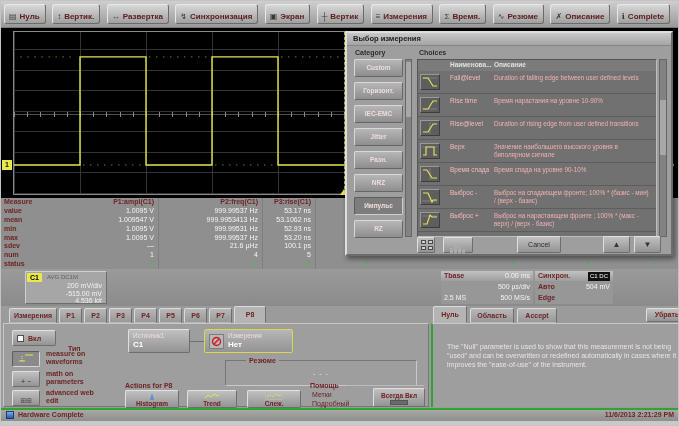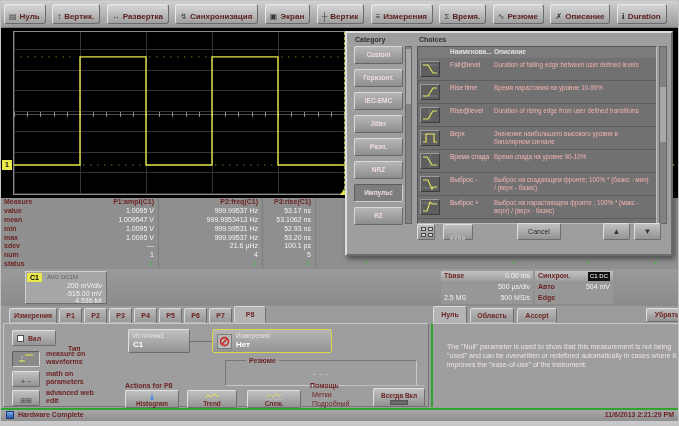--- a/index.html
+++ b/index.html
@@ -51,21 +51,21 @@
 .onbtn{position:absolute;left:8px;top:6px;width:44px;height:16px;display:flex;align-items:center;gap:4px;padding-left:4px;font-size:7px;font-weight:bold;color:#6e2424;}
 .cbsq{width:7px;height:7px;background:#f8f8f8;border:1px solid #4e4e4e;}
 .typlbl{position:absolute;left:64px;top:21px;font-size:7px;font-weight:bold;color:#6e2424;}
 .modebtn{position:absolute;left:8px;width:28px;height:16px;text-align:center;}
 .modebtn.sel{background:#8a8a8a;border-color:#5e5e5e #d6d6d6 #d6d6d6 #5e5e5e;}
 .modelbl{position:absolute;left:42px;width:62px;font-size:7px;line-height:8px;color:#6e2424;font-weight:bold;}
 .srcbtn{position:absolute;left:124px;top:5px;width:62px;height:24px;padding:2px 4px;text-align:left;}
 .btn-sub{display:block;font-size:6.5px;color:#efdede;line-height:8px;}
 .btn-val{display:block;font-size:8px;font-weight:bold;color:#fff;line-height:10px;}
 .connline{position:absolute;left:186px;top:17px;width:26px;height:1px;background:#6f6f6f;}
-.measbtn{position:absolute;left:208px;top:5px;width:120px;height:24px;background:linear-gradient(#b6b6b6,#949494);border:1px solid #d8d84a;border-radius:2px;display:flex;align-items:center;gap:4px;padding:0 4px;text-align:left;}
+.measbtn{position:absolute;left:200px;top:5px;width:89px;height:24px;background:linear-gradient(#b6b6b6,#949494);border:1px solid #d8d84a;border-radius:2px;display:flex;align-items:center;gap:4px;padding:0 4px;text-align:left;}
 .nullchip{width:15px;height:15px;background:#b8b8b8;border:1px solid #7e7e7e;display:flex;align-items:center;justify-content:center;flex:none;}
 .sumgroup{position:absolute;left:221px;top:36px;width:192px;height:26px;border:1px solid;border-color:#767676 #c8c8c8 #c8c8c8 #767676;}
 .sumlbl{position:absolute;left:20px;top:-4px;background:#9e9e9e;padding:0 3px;font-size:7px;font-weight:bold;color:#6e2424;}
 .sumval{position:absolute;left:0;right:0;top:9px;text-align:center;color:#e6e6e6;font-size:7px;letter-spacing:1px;}
 .actlbl{position:absolute;left:121px;top:58px;font-size:7px;font-weight:bold;color:#6e2424;}
 .actbtn{position:absolute;top:66px;height:18px;font-size:6.5px;font-weight:bold;color:#6e2424;text-align:center;padding-top:9px;}
 .actbtn svg{position:absolute;top:1px;left:50%;transform:translateX(-50%);}
 .helplbl{position:absolute;left:306px;top:58px;font-size:7px;font-weight:bold;color:#6e2424;}
 .helpline{position:absolute;left:342px;top:61px;width:78px;height:1px;background:#bcbcbc;}
 .helpitem{position:absolute;left:308px;font-size:7px;color:#6e2424;}
@@ -113,21 +113,21 @@
     <button class="mbtn"><span class="mico">▤</span><span>Нуль</span></button>
     <button class="mbtn"><span class="mico">↕</span><span>Вертик.</span></button>
     <button class="mbtn"><span class="mico">↔</span><span>Развертка</span></button>
     <button class="mbtn"><span class="mico">↯</span><span>Синхронизация</span></button>
     <button class="mbtn"><span class="mico">▣</span><span>Экран</span></button>
     <button class="mbtn"><span class="mico">┼</span><span>Вертик</span></button>
     <button class="mbtn"><span class="mico">≡</span><span>Измерения</span></button>
     <button class="mbtn"><span class="mico">Σ</span><span>Время.</span></button>
     <button class="mbtn"><span class="mico">∿</span><span>Резюме</span></button>
     <button class="mbtn"><span class="mico">✗</span><span>Описание</span></button>
-    <button class="mbtn"><span class="mico">ℹ</span><span>Duration</span></button>
+    <button class="mbtn"><span class="mico">ℹ</span><span>Complete</span></button>
   </div>
 
   <div class="scope">
     <div class="grid">
       <div class="cline"></div>
       <div class="cticks"></div>
       <svg id="trace-svg" width="660" height="164">
           <polyline points="0.0,133.0 66.0,133.0 66.0,24.9 132.0,24.9 132.0,133.0 198.0,133.0 198.0,24.9 264.0,24.9 264.0,133.0 660.0,133.0" fill="none" stroke="#e8e84a" stroke-width="1.4"></polyline>
           <line x1="6.6" x2="62.7" y1="24.9" y2="24.9" stroke="#e8e84a" stroke-width="1" stroke-dasharray="1 6" opacity="0.75"></line>
           <line x1="135.3" x2="194.7" y1="24.9" y2="24.9" stroke="#e8e84a" stroke-width="1" stroke-dasharray="1 6" opacity="0.75"></line>
@@ -329,20 +329,21 @@
 
   <div class="greenline"></div>
   <div class="statusbar">
     <span class="sbicon"></span>
     <span class="sbmsg">Hardware Complete</span>
     <span class="sbdate">11/6/2013 2:21:29 PM</span>
   </div>
   <div class="bottomstrip"></div>
 
   <div class="dialog">
+    <div class="dtitle">Выбор измерения</div>
     <div class="dbody">
       <div class="dseclbl" style="left:8px;">Category</div>
       <div class="dseclbl" style="left:72px;">Choices</div>
 
       <div class="catcol">
         <button class="catbtn">Custom</button>
         <button class="catbtn">Горизонт.</button>
         <button class="catbtn">IEC-EMC</button>
         <button class="catbtn">Jitter</button>
         <button class="catbtn">Разн.</button>

